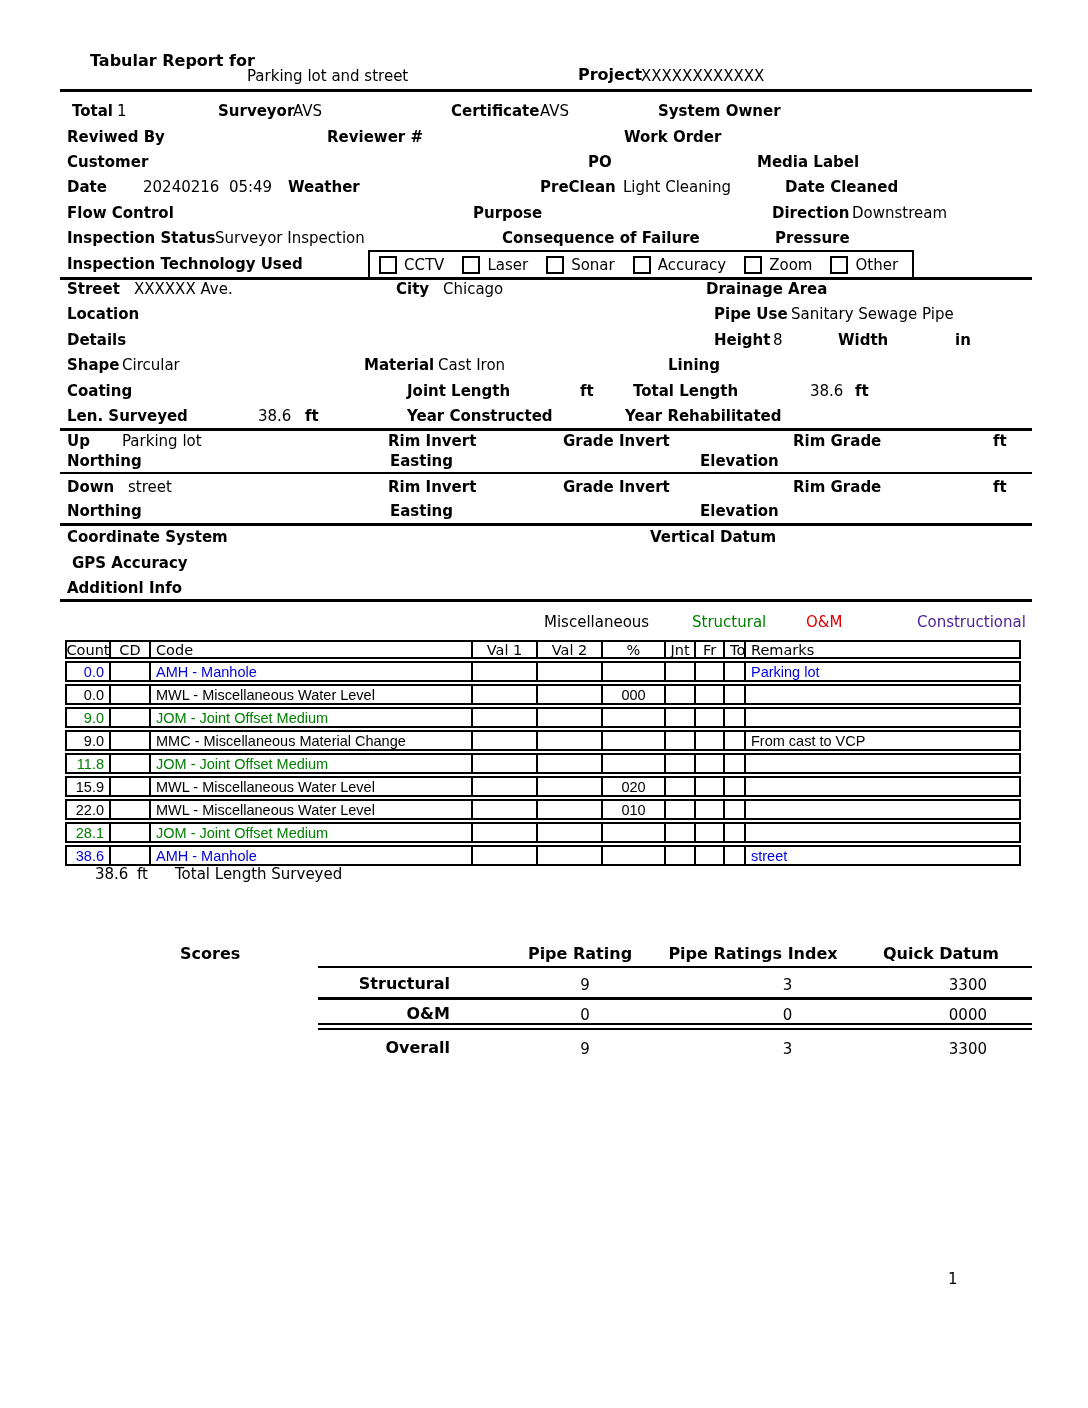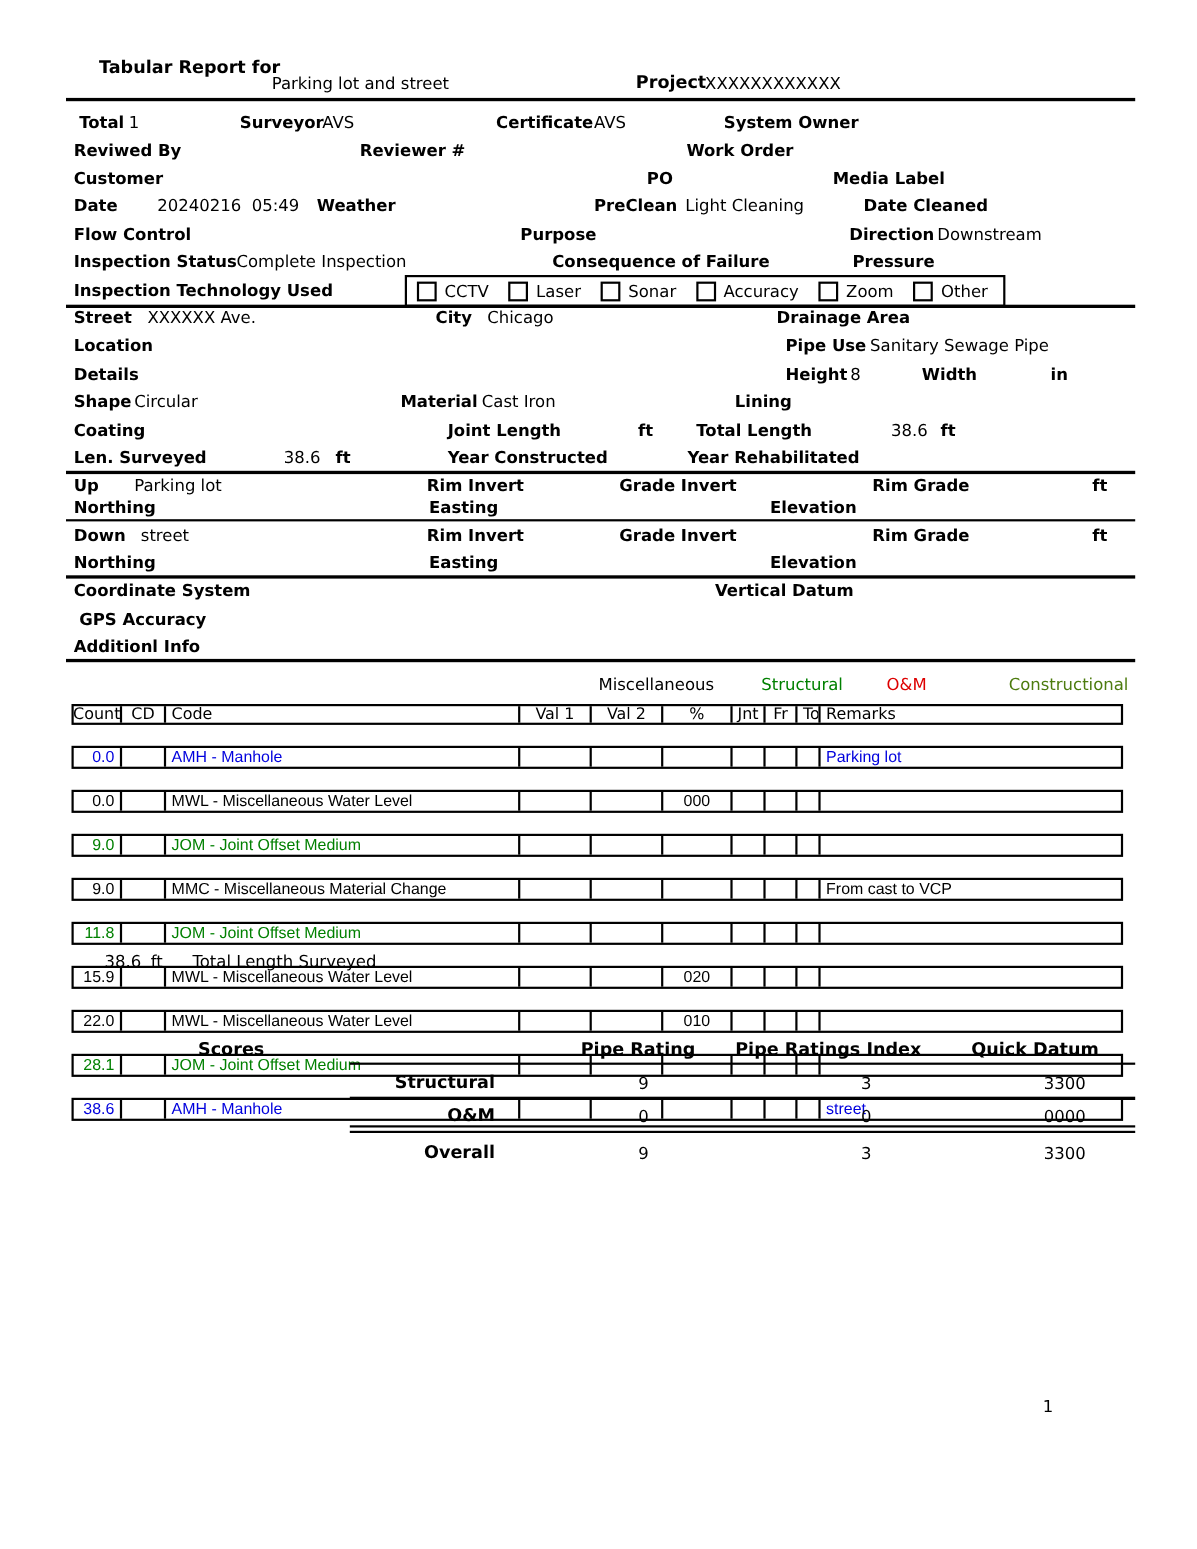--- a/index.html
+++ b/index.html
@@ -10,31 +10,31 @@
   .hr{position:absolute;background:#000;height:2px}
   .hr3{height:3px}
   
   .techbox{position:absolute;left:368px;top:250px;width:546px;height:29px;border:2px solid #000;
            box-sizing:border-box;display:flex;align-items:center;padding-left:9px}
   .tech-item{display:flex;align-items:center;margin-right:18px}
   .cb{width:14px;height:14px;border:2px solid #000;background:#fff;margin-right:7px;box-sizing:content-box}
   .tech-item .lbl{font-weight:normal;font-size:15px}
   
   .obs{position:absolute;left:65px;top:640px;width:956px;font-family:"Liberation Sans",sans-serif}
-  .orow{display:flex;border:2px solid #000;box-sizing:border-box;height:21px;margin-top:19px;background:#fff}
+  .orow{display:flex;border:2px solid #000;box-sizing:border-box;height:21px;margin-top:2px;background:#fff}
   .orow.head{height:19px;margin-top:0;font-family:"DejaVu Sans",sans-serif}
   .oc{display:flex;align-items:center;border-left:2px solid #000;box-sizing:border-box;
       padding:0 5px;overflow:hidden;white-space:nowrap;font-size:14.5px}
   .oc:first-child{border-left:none}
   .w1{width:42px}.w2{width:40px}.w3{width:322px}.w4{width:65px}.w5{width:65px}
   .w6{width:63px}.w7{width:30px}.w8{width:29px}.w9{width:21px}.w10{flex:1}
   .ar{justify-content:flex-end}.ac{justify-content:center}
   .cat-structural{color:#008000}
   .cat-constructional{color:#0000DD}
-  .green{color:#008000}.red{color:#DD0000}.blue{color:#4d7c0f}
+  .green{color:#008000}.red{color:#DD0000}.blue{color:#4c1d95}
 </style>
 </head>
 <body>
 
 <div class="page">
 
   <span class="t b" style="left:90px;top:52px;font-size:16px">Tabular Report for</span>
   <span class="t" style="left:247px;top:67px">Parking lot and street</span>
   <span class="t b" style="left:578px;top:66px;font-size:16px">Project</span>
   <span class="t" style="left:641px;top:67px">XXXXXXXXXXXX</span>
@@ -62,21 +62,21 @@
   <span class="t b" style="left:540px;top:178px">PreClean</span>
   <span class="t" style="left:623px;top:178px">Light Cleaning</span>
   <span class="t b" style="left:785px;top:178px">Date Cleaned</span>
 
   <span class="t b" style="left:67px;top:204px">Flow Control</span>
   <span class="t b" style="left:473px;top:204px">Purpose</span>
   <span class="t b" style="left:772px;top:204px">Direction</span>
   <span class="t" style="left:852px;top:204px">Downstream</span>
 
   <span class="t b" style="left:67px;top:229px">Inspection Status</span>
-  <span class="t" style="left:215px;top:229px">Complete Inspection</span>
+  <span class="t" style="left:215px;top:229px">Surveyor Inspection</span>
   <span class="t b" style="left:502px;top:229px">Consequence of Failure</span>
   <span class="t b" style="left:775px;top:229px">Pressure</span>
 
   <span class="t b" style="left:67px;top:255px">Inspection Technology Used</span>
 
   <div class="techbox">
     <span class="tech-item">
       <span class="cb"></span>
       <span class="lbl">CCTV</span>
     </span>

